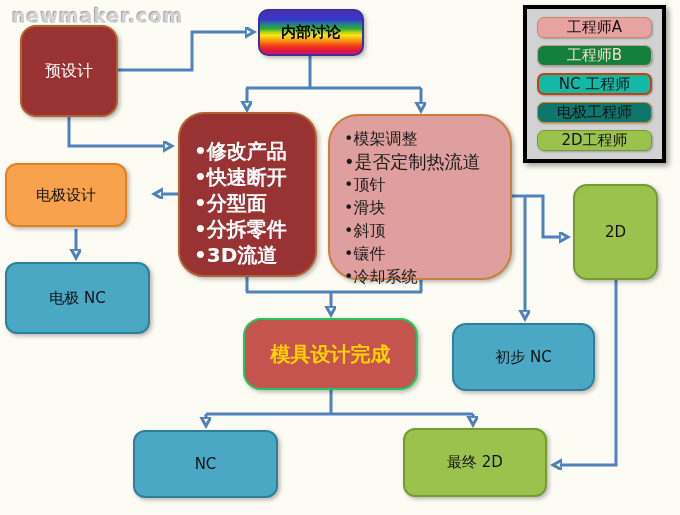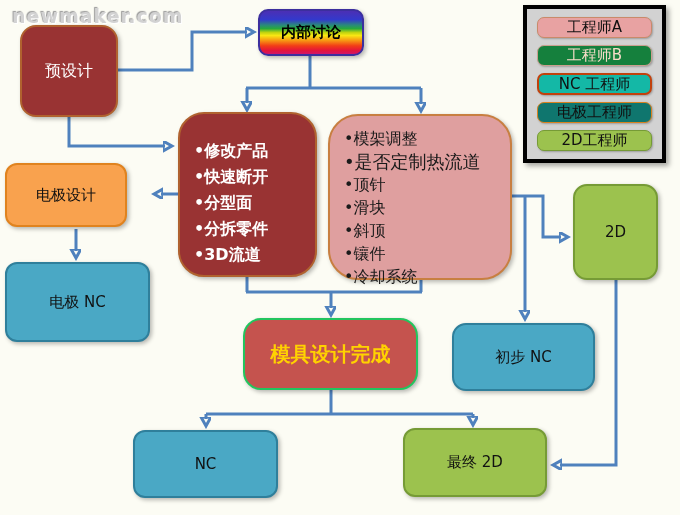--- a/index.html
+++ b/index.html
@@ -17,27 +17,27 @@
 
   .watermark{position:absolute;left:12px;top:5px;z-index:3;font-size:19px;font-weight:bold;letter-spacing:1px;
         color:#d2d2d2;text-shadow:1px 1px 0 #ffffff,-1px -1px 1px #9a9a9a;}
 
   .pre-design{left:20px;top:25px;width:98px;height:92px;border-radius:16px;font-size:16px;}
   .discussion{left:258px;top:9px;width:106px;height:47px;border-radius:10px;font-size:15px;font-weight:bold;color:#000;
         border:2px solid #3c2f9e;
         background:linear-gradient(180deg,#4b2fb4 0%,#3339cc 20%,#2a8a7a 33%,#27a93c 41%,#bfd410 50%,#f7e713 57%,#f79413 69%,#f23c17 81%,#e3143c 92%,#cf1668 100%);}
   .design-tasks{left:178px;top:112px;width:139px;height:165px;border-radius:26px;
         flex-direction:column;align-items:flex-start;justify-content:flex-start;padding:24px 8px 0 14px;
-        font-size:16px;font-weight:bold;line-height:26px;}
+        font-size:20px;font-weight:bold;line-height:26px;}
   .mold-tasks{left:328px;top:114px;width:184px;height:166px;border-radius:30px;
         flex-direction:column;align-items:flex-start;justify-content:flex-start;padding:11px 6px 0 14px;
         font-size:16px;line-height:23px;}
   .mold-tasks div:nth-child(2){font-size:18px;}
   .electrode-design{left:5px;top:163px;width:122px;height:64px;border-radius:12px;font-size:15px;}
-  .electrode-nc{left:5px;top:262px;width:145px;height:80px;border-radius:12px;font-size:15px;}
+  .electrode-nc{left:5px;top:262px;width:145px;height:72px;border-radius:12px;font-size:15px;}
   .two-d{left:573px;top:184px;width:85px;height:96px;border-radius:14px;font-size:15px;}
   .preliminary-nc{left:452px;top:323px;width:143px;height:68px;border-radius:14px;font-size:15px;}
   .complete{left:243px;top:318px;width:175px;height:72px;border-radius:18px;
         background:#c5534e;border:2px solid #22c55e;color:#ffd200;font-size:20px;font-weight:bold;}
   .nc-box{left:133px;top:430px;width:145px;height:68px;border-radius:12px;font-size:15px;}
   .final-2d{left:403px;top:428px;width:144px;height:69px;border-radius:12px;font-size:15px;}
 
   .legend{position:absolute;left:523px;top:5px;width:143px;height:158px;z-index:2;box-sizing:border-box;
         background:#d2d2d2;border:4px solid #000;box-shadow:3px 3px 5px rgba(0,0,0,.35);
         display:flex;flex-direction:column;gap:7px;padding:8px 10px;}

